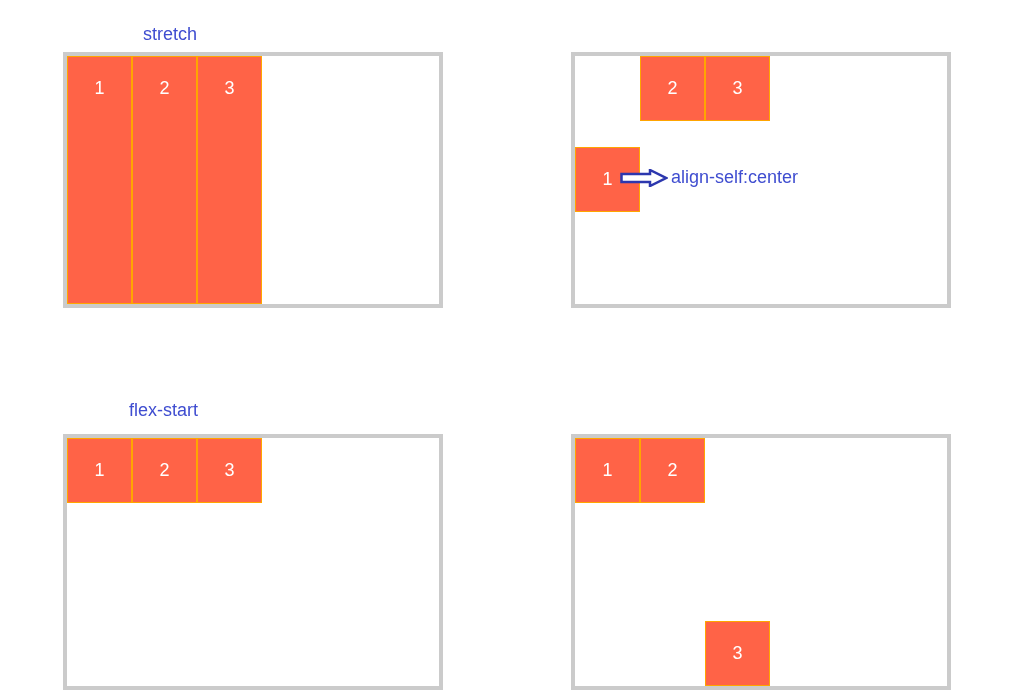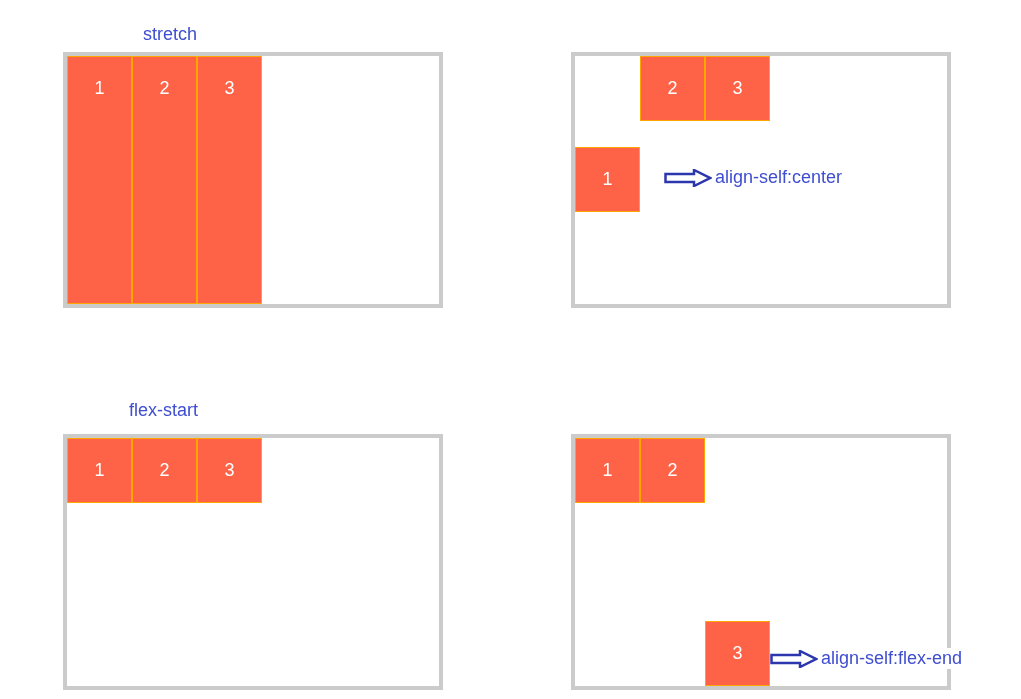--- a/index.html
+++ b/index.html
@@ -59,21 +59,21 @@
   #label-flexstart { left: 129px; top: 400px; }
 
   .annotation {
     position: absolute;
     display: flex;
     align-items: center;
     gap: 2px;
     height: 21px;
     z-index: 5;
   }
-  #annotation-center  { left: 664px; top: 167px; }
+  #annotation-center  { left: 620px; top: 167px; }
   #annotation-flexend { left: 770px; top: 648px; }
 
   .annotation-text {
     color: var(--label-text, #3f4dd0);
     font-size: 18px;
     line-height: 21px;
     white-space: nowrap;
     background: #ffffff;
     padding: 0 1px;
   }
@@ -114,20 +114,14 @@
     <div class="flex-item y-top x0">1</div>
     <div class="flex-item y-top x1">2</div>
     <div class="flex-item y-top x2">3</div>
   </div>
 
   <div class="flex-container" id="container-flexend">
     <div class="flex-item y-top x0">1</div>
     <div class="flex-item y-top x1">2</div>
     <div class="flex-item self-flexend x2">3</div>
   </div>
-  <div class="annotation" id="annotation-flexend">
-    <svg class="arrow-svg" width="48" height="18" viewBox="0 0 48 18">
-      <polygon class="arrow-shape" points="1.5,5 30,5 30,1 46,9 30,17 30,13 1.5,13"></polygon>
-    </svg>
-    <span class="annotation-text">align-self:flex-end</span>
-  </div>
 
 </div>
 
 </body></html>

